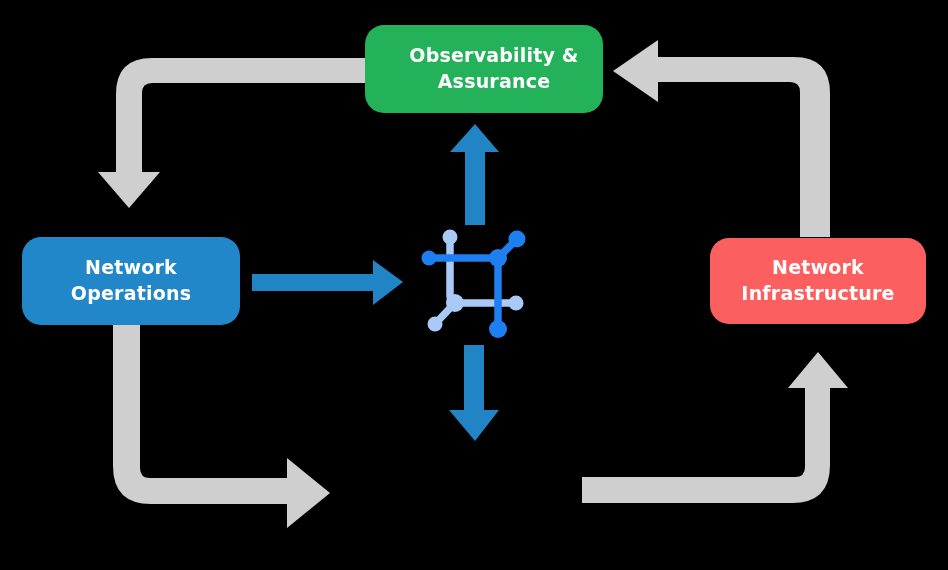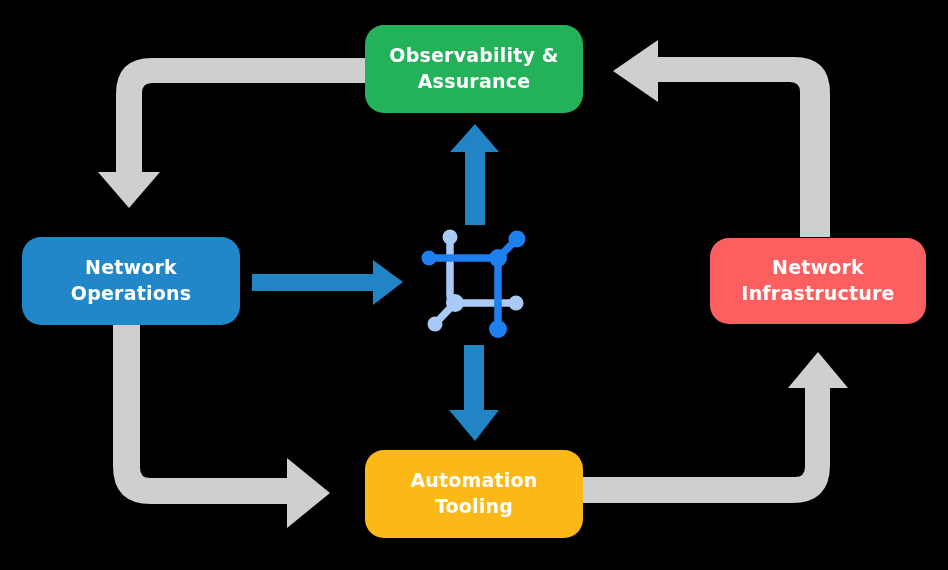--- a/index.html
+++ b/index.html
@@ -64,33 +64,29 @@
       </g>
       <g fill="#1e7ff0">
         <circle cx="14" cy="33" r="7.5"></circle>
         <circle cx="102" cy="14" r="8.5"></circle>
         <circle cx="83" cy="104" r="9"></circle>
         <circle cx="83" cy="33" r="9"></circle>
       </g>
     </g>
   </svg>
 
-  <div class="node" id="node-observability" style="background: rgb(35, 177, 89);">
+  <div class="node" id="node-observability" style="background: rgb(35, 177, 89); padding-left: 20px;">
     <span class="label">Observability &amp;
 Assurance</span>
   </div>
 
   <div class="node" id="node-operations" style="background: rgb(34, 135, 200);">
     <span class="label">Network
 Operations</span>
   </div>
 
   <div class="node" id="node-infrastructure" style="background: rgb(251, 95, 95);">
     <span class="label">Network
 Infrastructure</span>
   </div>
 
-  <div class="node" id="node-automation" style="background: rgb(252, 184, 23);">
-    <span class="label">Automation
-Tooling</span>
-  </div>
 
 </div>
 
 </body></html>

